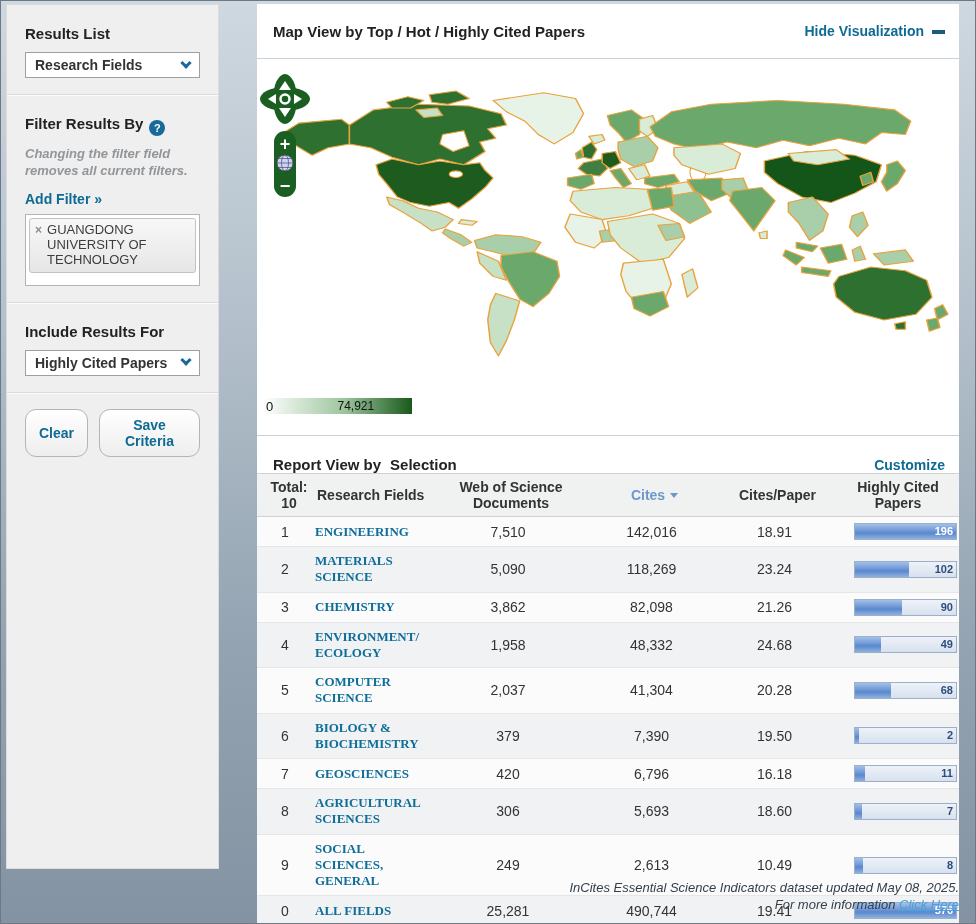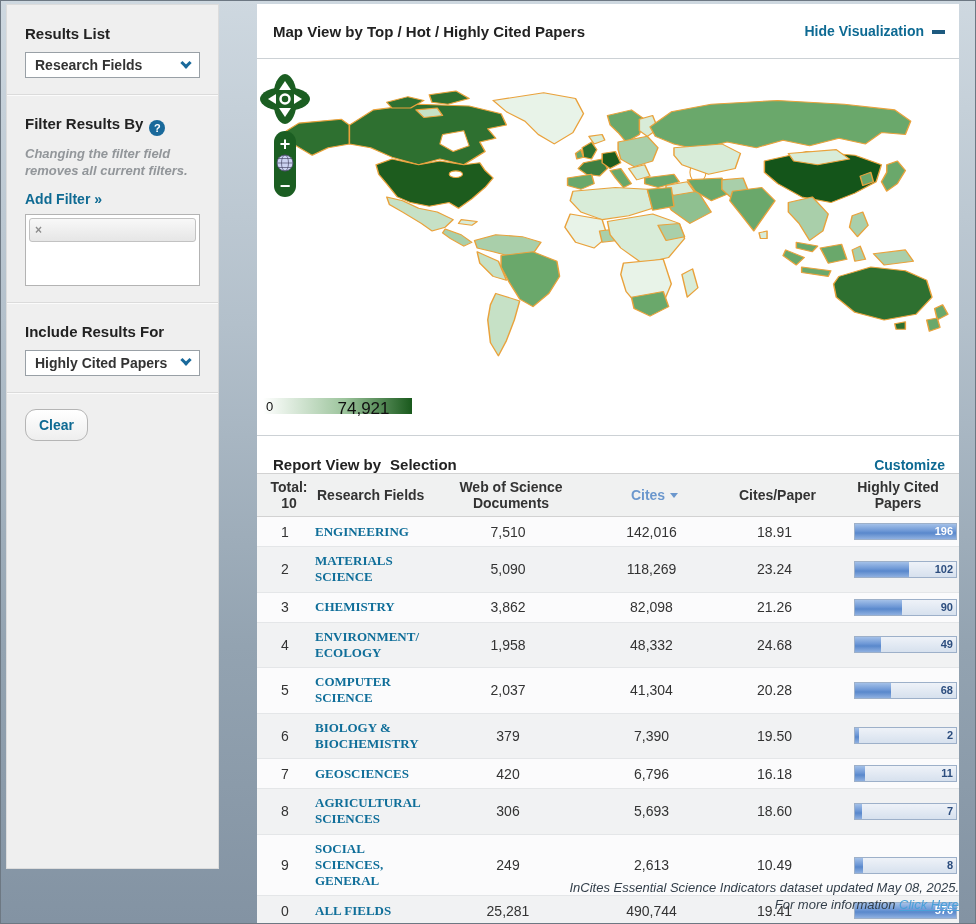--- a/index.html
+++ b/index.html
@@ -52,21 +52,21 @@
   .wmap { display:block; }
   .wmap .land { stroke:#e9a23c; stroke-width:1.1; stroke-linejoin:round; vector-effect:non-scaling-stroke; }
   .cA{fill:#14551a}.cB{fill:#1d5c1e}.cC{fill:#2e7030}.cD{fill:#3f7f41}.cE{fill:#6aa86b}
   .cF{fill:#8fc090}.cG{fill:#a9cfaa}.cH{fill:#c6e1c6}.cI{fill:#d8ecd8}.cJ{fill:#e8f3e8}
   .sea{fill:#ffffff}
   .ctl { fill:#1b5e22; }
   .ctl-glyph { fill:#ffffff; }
   .legend { position:absolute; left:6px; top:339px; width:149px; height:16px;
     background:linear-gradient(90deg,#ffffff 0%,#9cc49c 55%,#19591c 100%); }
   .legend-min { position:absolute; left:3px; top:1px; font-size:13px; color:#111; }
-  .legend-max { position:absolute; left:50%; top:1px; font-size:17px; color:#111; }
+  .legend-max { position:absolute; left:50%; top:1px; font-size:12px; color:#111; }
 
   
   .report-header { border-top:1px solid #ccd1d5; height:38px; display:flex; align-items:flex-end;
     justify-content:space-between; padding:0 14px 0 16px; }
   .report-title { font-size:15px; font-weight:bold; color:#222; }
   .report-title .mode { margin-left:9px; }
   table.report { width:100%; border-collapse:collapse; table-layout:fixed; }
   table.report thead td { background:#f0f1f1; border-top:1px solid #d2d2d2; border-bottom:1px solid #d2d2d2;
     font-weight:bold; font-size:14px; color:#333; text-align:center; padding:5px 4px; line-height:1.15; cursor:pointer; }
   .th-total { text-align:center; padding-left:12px !important; cursor:default !important; }
@@ -110,34 +110,36 @@
 
     <div class="sb-section">
       <div class="sb-heading">
         <span>Filter Results By</span><span class="help-badge">?</span>
       </div>
       <div class="note">Changing the filter field removes all current filters.</div>
       <span class="add-filter">Add Filter »</span>
       <div class="filter-box">
         <div class="chip">
           <span class="chip-x">×</span>
+          <span>GUANGDONG UNIVERSITY OF TECHNOLOGY</span>
         </div>
       </div>
     </div>
 
     <div class="sb-section">
       <div class="sb-heading">Include Results For</div>
       <div class="select-box">
         <span class="select-value">Highly Cited Papers</span>
         <span class="chev"></span>
       </div>
     </div>
 
     <div class="btn-row">
       <button class="btn">Clear</button>
+      <button class="btn">Save Criteria</button>
     </div>
   </div>
 
   <div class="main">
 
     <div class="main-header">
       <span class="panel-title">Map View by Top / Hot / Highly Cited Papers</span>
       <span class="link">
         <span>Hide Visualization</span><span class="minus-glyph"></span>
       </span>

